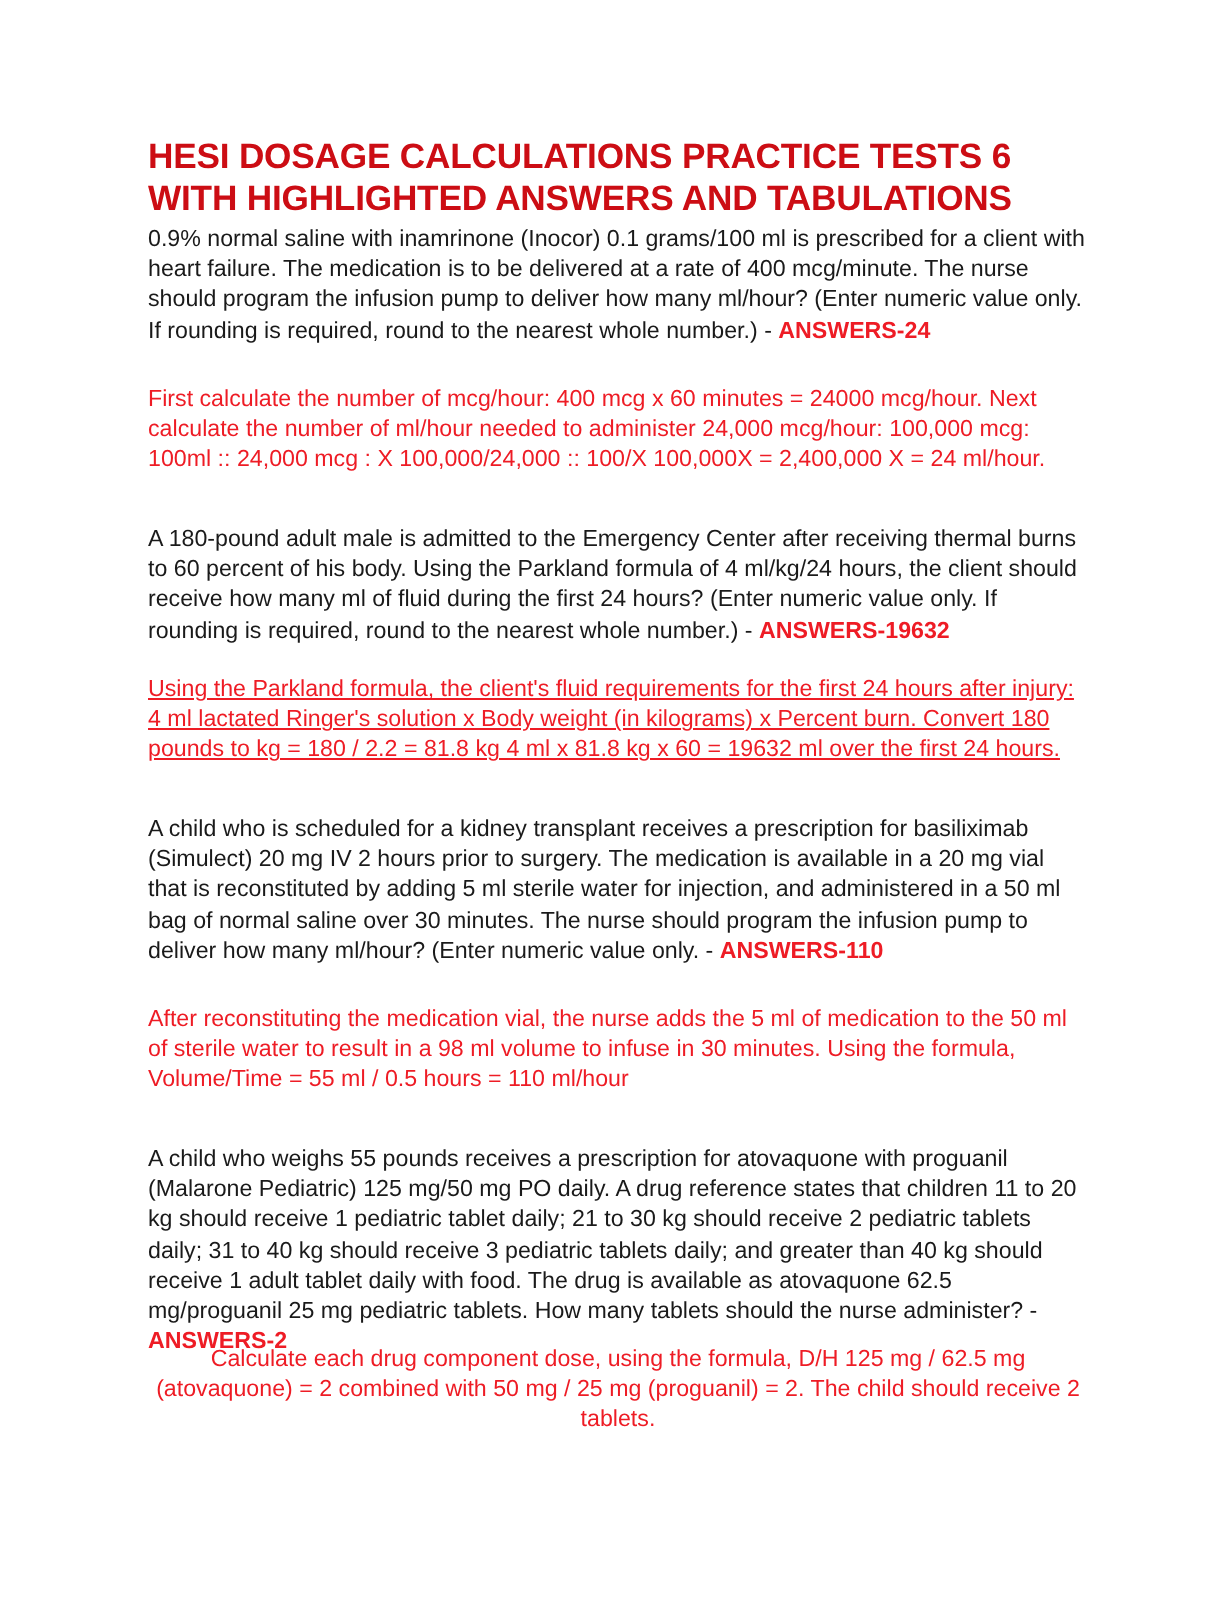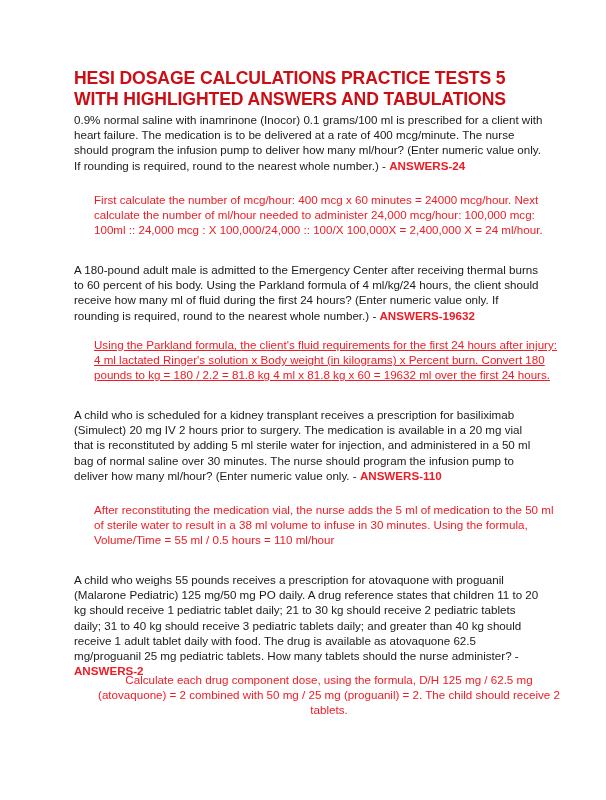--- a/index.html
+++ b/index.html
@@ -1,34 +1,34 @@
 <!DOCTYPE html>
 <html><head>
   <meta charset="utf-8">
   <style>
     html, body { margin: 0; padding: 0; background: #ffffff; }
     body { width: 606px; height: 800px; position: relative; overflow: hidden; font-family: "Liberation Sans", sans-serif; }
     .page { position: absolute; left: 74px; top: 0; width: 470px; }
     .title { position: absolute; left: 0; top: 68px; width: 470px; color: #cc0d14; font-weight: bold; font-size: 17.6px; line-height: 21px; margin: 0; letter-spacing: -0.1px; }
     .block { position: absolute; left: 0; width: 470px; font-size: 11.6px; line-height: 15.2px; margin: 0; }
     .q { color: #1a1a1a; }
-    .a { color: #ee1c25; margin-left: 20px; }
+    .a { color: #ee1c25; }
     .ans-inline { color: #ee1c25; font-weight: bold; }
     .sep { color: #1a1a1a; }
   </style>
 </head>
 <body>
 
 <div class="page">
-  <h1 class="title">HESI DOSAGE CALCULATIONS PRACTICE TESTS 5 WITH HIGHLIGHTED ANSWERS AND TABULATIONS</h1>
+  <h1 class="title">HESI DOSAGE CALCULATIONS PRACTICE TESTS 6 WITH HIGHLIGHTED ANSWERS AND TABULATIONS</h1>
 
   <p class="block q" style="top:112px;"><span>0.9% normal saline with inamrinone (Inocor) 0.1 grams/100 ml is prescribed for a client with heart failure. The medication is to be delivered at a rate of 400 mcg/minute. The nurse should program the infusion pump to deliver how many ml/hour? (Enter numeric value only. If rounding is required, round to the nearest whole number.)</span><span class="sep"> - </span><span class="ans-inline">ANSWERS-24</span></p>
   <p class="block a" style="top:192px;">First calculate the number of mcg/hour: 400 mcg x 60 minutes = 24000 mcg/hour. Next calculate the number of ml/hour needed to administer 24,000 mcg/hour: 100,000 mcg: 100ml :: 24,000 mcg : X 100,000/24,000 :: 100/X 100,000X = 2,400,000 X = 24 ml/hour.</p>
 
   <p class="block q" style="top:262px;"><span>A 180-pound adult male is admitted to the Emergency Center after receiving thermal burns to 60 percent of his body. Using the Parkland formula of 4 ml/kg/24 hours, the client should receive how many ml of fluid during the first 24 hours? (Enter numeric value only. If rounding is required, round to the nearest whole number.)</span><span class="sep"> - </span><span class="ans-inline">ANSWERS-19632</span></p>
   <p class="block a" style="top:337px;text-decoration:underline;">Using the Parkland formula, the client's fluid requirements for the first 24 hours after injury: 4 ml lactated Ringer's solution x Body weight (in kilograms) x Percent burn. Convert 180 pounds to kg = 180 / 2.2 = 81.8 kg 4 ml x 81.8 kg x 60 = 19632 ml over the first 24 hours.</p>
 
   <p class="block q" style="top:407px;"><span>A child who is scheduled for a kidney transplant receives a prescription for basiliximab (Simulect) 20 mg IV 2 hours prior to surgery. The medication is available in a 20 mg vial that is reconstituted by adding 5 ml sterile water for injection, and administered in a 50 ml bag of normal saline over 30 minutes. The nurse should program the infusion pump to deliver how many ml/hour? (Enter numeric value only.</span><span class="sep"> - </span><span class="ans-inline">ANSWERS-110</span></p>
-  <p class="block a" style="top:502px;">After reconstituting the medication vial, the nurse adds the 5 ml of medication to the 50 ml of sterile water to result in a 38 ml volume to infuse in 30 minutes. Using the formula, Volume/Time = 55 ml / 0.5 hours = 110 ml/hour</p>
+  <p class="block a" style="top:502px;">After reconstituting the medication vial, the nurse adds the 5 ml of medication to the 50 ml of sterile water to result in a 98 ml volume to infuse in 30 minutes. Using the formula, Volume/Time = 55 ml / 0.5 hours = 110 ml/hour</p>
 
   <p class="block q" style="top:572px;"><span>A child who weighs 55 pounds receives a prescription for atovaquone with proguanil (Malarone Pediatric) 125 mg/50 mg PO daily. A drug reference states that children 11 to 20 kg should receive 1 pediatric tablet daily; 21 to 30 kg should receive 2 pediatric tablets daily; 31 to 40 kg should receive 3 pediatric tablets daily; and greater than 40 kg should receive 1 adult tablet daily with food. The drug is available as atovaquone 62.5 mg/proguanil 25 mg pediatric tablets. How many tablets should the nurse administer?</span><span class="sep"> - </span><span class="ans-inline">ANSWERS-2</span></p>
   <p class="block a" style="top:672px;text-align:center;">Calculate each drug component dose, using the formula, D/H 125 mg / 62.5 mg (atovaquone) = 2 combined with 50 mg / 25 mg (proguanil) = 2. The child should receive 2 tablets.</p>
 </div>
 
 </body></html>

